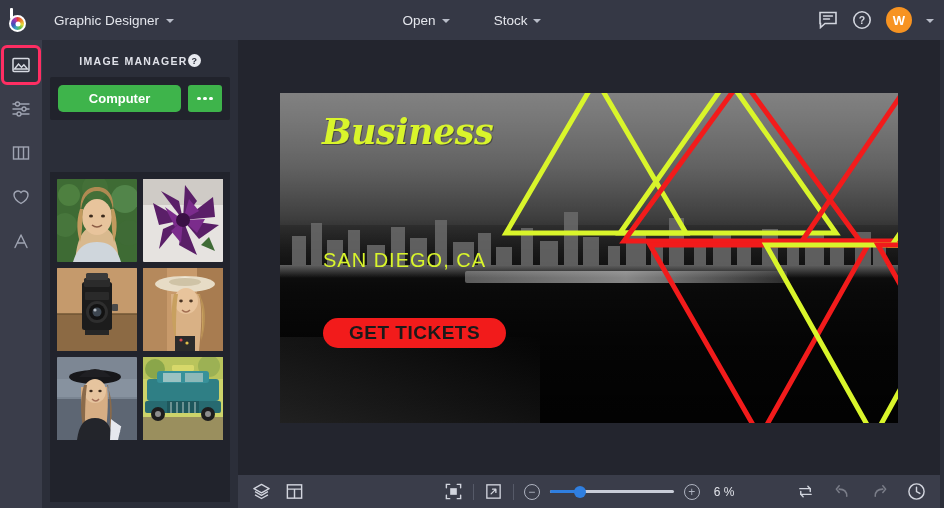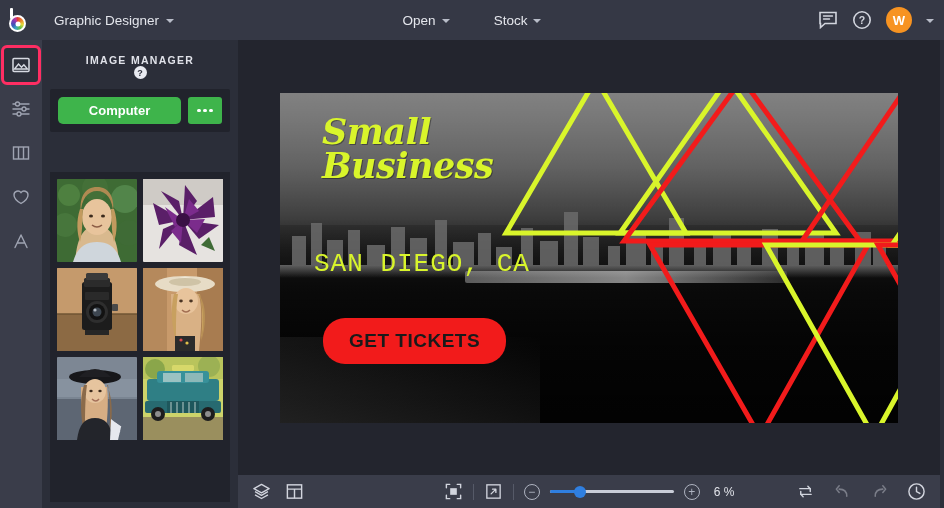--- a/index.html
+++ b/index.html
@@ -83,23 +83,22 @@
     outline: 3px solid #ff2e63;
     background: #2d303b;
   }
 
   
   .panel {
     position: absolute; left: 42px; top: 40px; width: 196px; height: 468px;
     background: #2b2e39;
   }
   .panel-head {
-    display: flex; align-items: center; justify-content: flex-start;
+    display: flex; align-items: center; justify-content: center;
     padding: 14px 12px 10px 12px;
-    flex-direction: column;
   }
   .panel-title {
     color: #e0e2e9; font-size: 10.5px; letter-spacing: 1.3px; font-weight: bold;
   }
   .help-dot {
     width: 13px; height: 13px; border-radius: 50%; background: #e8eaf0;
     color: #2b2e39; font-size: 9px; font-weight: bold;
     display: flex; align-items: center; justify-content: center; cursor: pointer;
   }
   .panel-section {
@@ -181,30 +180,30 @@
 
   .hl-title {
     position: absolute; left: 42px; top: 22px;
     font-family: "DejaVu Serif", serif;
     font-weight: bold; font-style: italic;
     font-size: 35px; line-height: 0.98; color: #d9f52b;
     letter-spacing: -0.5px;
     text-shadow: 1px 1px 0 rgba(0,0,0,.35);
   }
   .hl-sub {
-    position: absolute; left: 34px; top: 156px;
-    font-family: Liberation Mono, monospace;
-    font-size: 26px; line-height: 1.18; color: #d9f52b;
+    position: absolute; left: 43px; top: 156px;
+    font-family: Liberation Sans, sans-serif;
+    font-size: 20px; line-height: 1.18; color: #d9f52b;
     letter-spacing: 1px;
   }
   .cta {
     position: absolute; left: 43px; top: 225px;
     background: #f21b1b; color: #1a1a1a;
     font-size: 19px; font-weight: bold; letter-spacing: 0.5px;
-    padding: 12px 26px; border-radius: 22px; border: none; cursor: pointer;
+    padding: 4px 26px; border-radius: 22px; border: none; cursor: pointer;
     font-family: "Liberation Sans", sans-serif;
   }
 
   
   .bottombar {
     position: absolute; left: 238px; bottom: 0; right: 0; height: 33px;
     background: #3a3d4a;
     display: flex; align-items: center;
   }
   .bb-left { display: flex; align-items: center; gap: 14px; padding-left: 14px; }
@@ -534,21 +533,20 @@
 
           <polygon points="700,152 486,152 594,344" stroke="#d9f52b"></polygon>
 
           <polygon points="812,152 598,152 706,344" stroke="#f21b1b"></polygon>
 
           <polygon points="922,152 710,152 818,344" stroke="#d9f52b"></polygon>
         </g>
       </svg>
 
       <div class="hl-title">
-        <div>Small</div>
         <div>Business</div>
       </div>
 
       <div class="hl-sub">
         <div>SAN DIEGO, CA</div>
       </div>
 
       <button class="cta">GET TICKETS</button>
     </div>
   </div>

